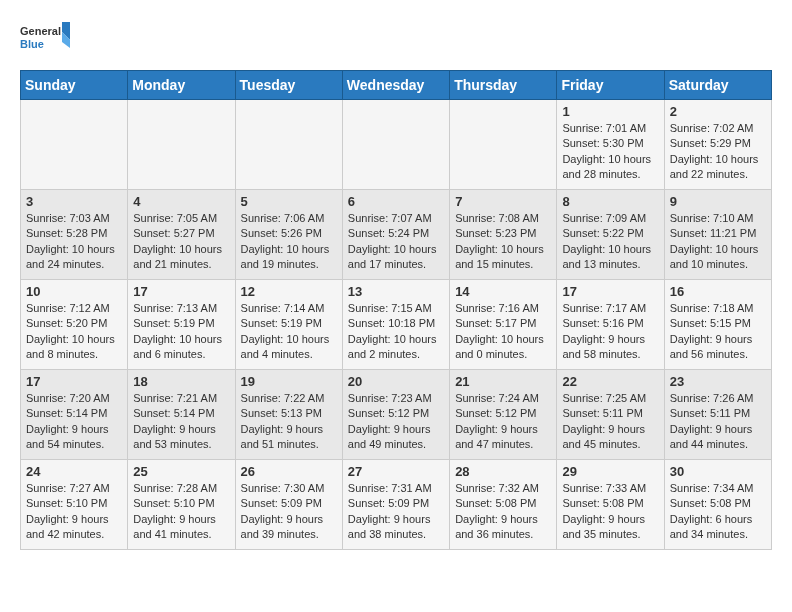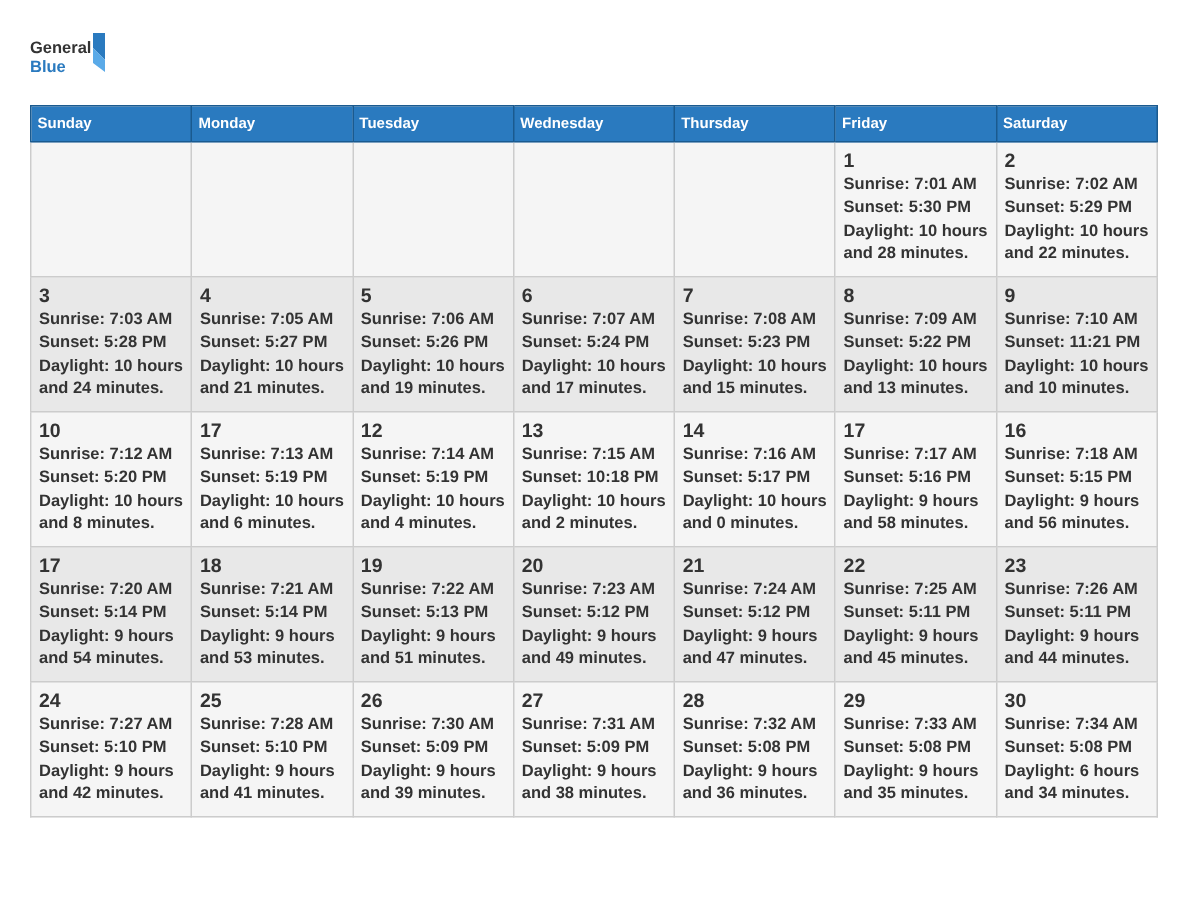--- a/index.html
+++ b/index.html
@@ -37,21 +37,21 @@
       width: 100%;
       border-collapse: collapse;
     }
     thead tr {
       background-color: #2a7abf;
       color: white;
     }
     thead th {
       padding: 6px 4px;
       text-align: left;
-      font-size: 10px;
+      font-size: 14px;
       font-weight: bold;
       border: 1px solid #1a5a8f;
     }
     tbody tr {
       vertical-align: top;
     }
     tbody tr:nth-child(odd) {
       background-color: #f5f5f5;
     }
     tbody tr:nth-child(even) {
@@ -66,21 +66,20 @@
       height: 90px;
     }
     .day-number {
       font-weight: bold;
       font-size: 13px;
       display: block;
       margin-bottom: 2px;
     }
     .cell-content {
       line-height: 1.4;
-      font-weight: bold;
     }
     .empty-cell {
       background: #fff;
     }
     tbody tr:nth-child(odd) .empty-cell {
       background: #f5f5f5;
     }
   </style>
 </head>
 <body>

